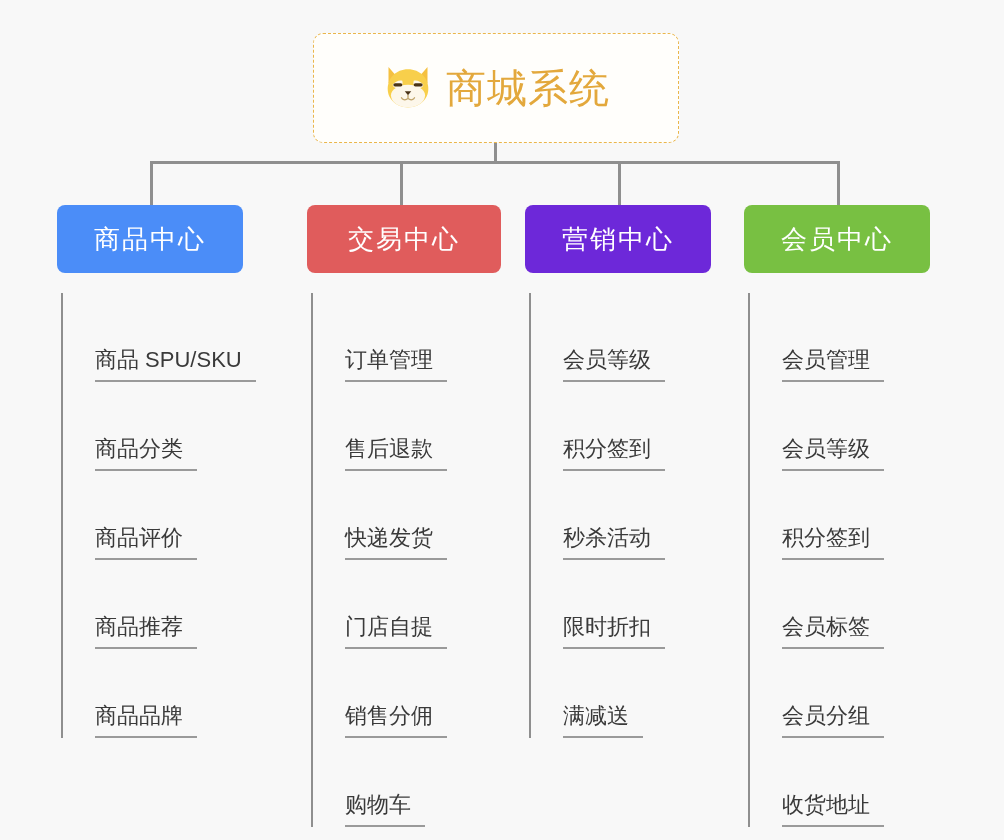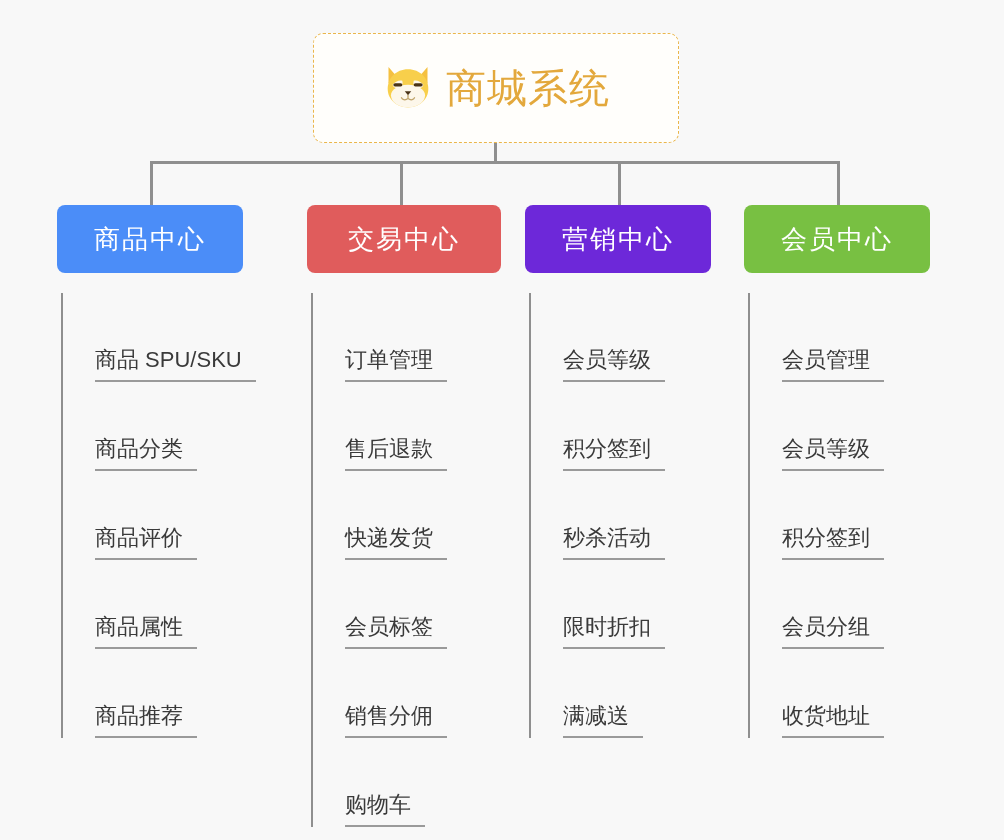--- a/index.html
+++ b/index.html
@@ -166,42 +166,42 @@
       <li class="leaf-item">
           <span class="leaf-label">商品 SPU/SKU</span>
         </li>
       <li class="leaf-item">
           <span class="leaf-label">商品分类</span>
         </li>
       <li class="leaf-item">
           <span class="leaf-label">商品评价</span>
         </li>
       <li class="leaf-item">
-          <span class="leaf-label">商品属性</span>
-        </li>
-      <li class="leaf-item">
           <span class="leaf-label">商品推荐</span>
+        </li>
+      <li class="leaf-item">
+          <span class="leaf-label">商品品牌</span>
         </li>
     </ul>
   </div>
 
   <div class="branch branch-2">
     <div class="branch-head" style="background: rgb(224, 92, 92);">交易中心</div>
     <ul class="leaf-list">
       <li class="leaf-item">
           <span class="leaf-label">订单管理</span>
         </li>
       <li class="leaf-item">
           <span class="leaf-label">售后退款</span>
         </li>
       <li class="leaf-item">
           <span class="leaf-label">快递发货</span>
         </li>
       <li class="leaf-item">
-          <span class="leaf-label">会员标签</span>
+          <span class="leaf-label">门店自提</span>
         </li>
       <li class="leaf-item">
           <span class="leaf-label">销售分佣</span>
         </li>
       <li class="leaf-item">
           <span class="leaf-label">购物车</span>
         </li>
     </ul>
   </div>
 
@@ -232,20 +232,23 @@
       <li class="leaf-item">
           <span class="leaf-label">会员管理</span>
         </li>
       <li class="leaf-item">
           <span class="leaf-label">会员等级</span>
         </li>
       <li class="leaf-item">
           <span class="leaf-label">积分签到</span>
         </li>
       <li class="leaf-item">
+          <span class="leaf-label">会员标签</span>
+        </li>
+      <li class="leaf-item">
           <span class="leaf-label">会员分组</span>
         </li>
       <li class="leaf-item">
           <span class="leaf-label">收货地址</span>
         </li>
     </ul>
   </div>
 
 </div>
 

